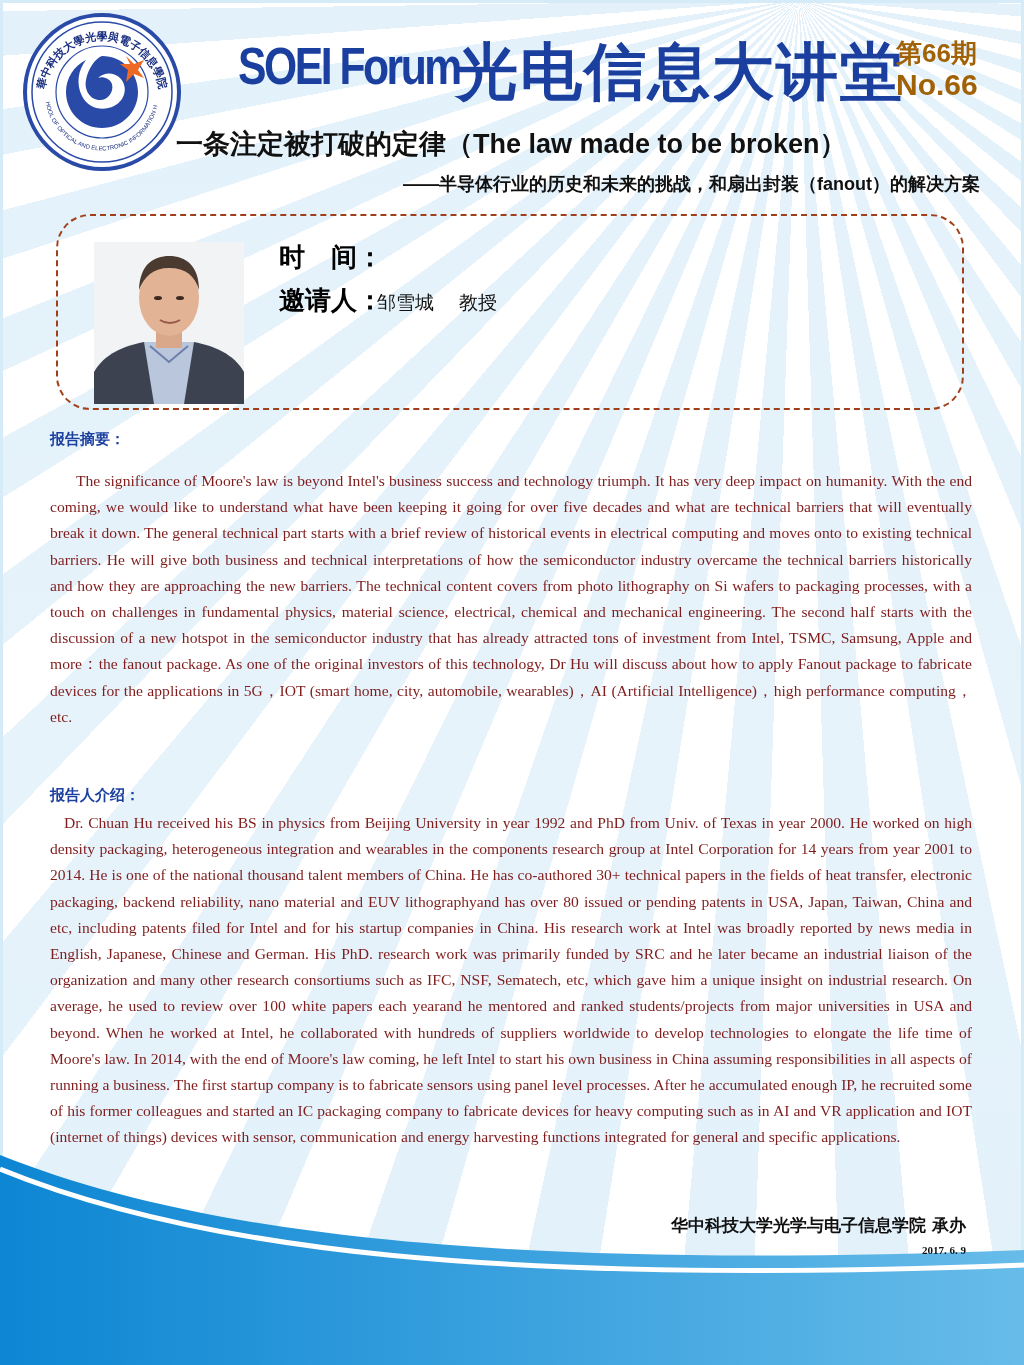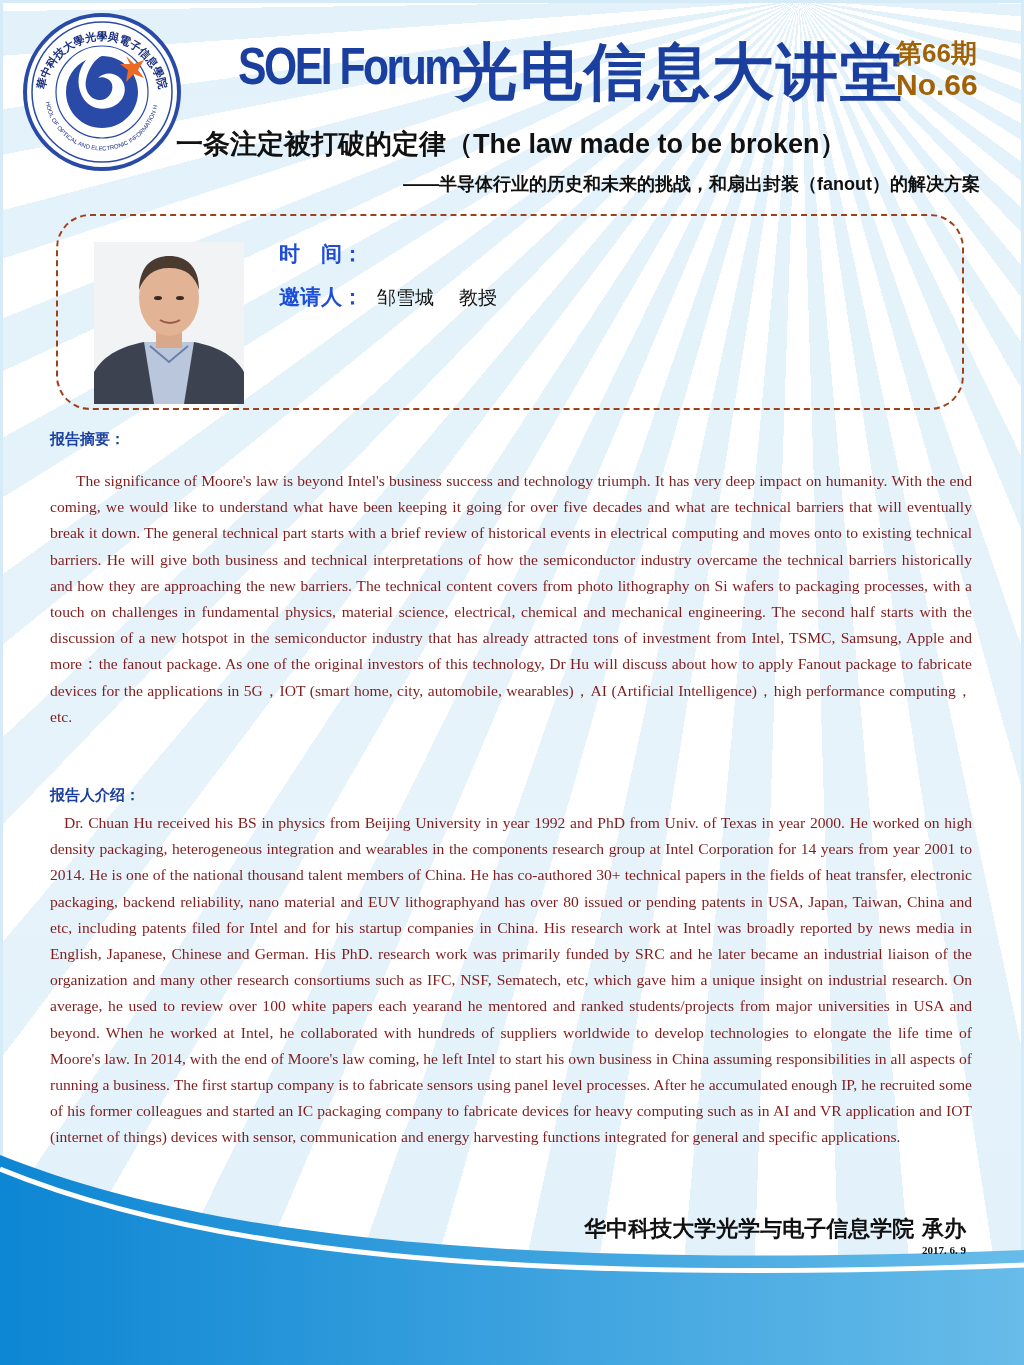--- a/index.html
+++ b/index.html
@@ -59,37 +59,37 @@
       border: 2.5px dashed #a0401a; border-radius: 34px; box-sizing: border-box;
     }
     .photo {
       position: absolute; left: 36px; top: 26px; width: 150px; height: 162px; overflow: hidden;
       background: linear-gradient(180deg, #f4f5f7 0%, #eef0f2 100%);
     }
     .info-rows { position: absolute; left: 208px; top: 24px; }
     .info-row { display: flex; align-items: baseline; height: 43px; }
     .info-label {
       width: 98px; font-family: "DejaVu Sans", sans-serif; font-weight: bold;
-      font-size: 21px; color: #1d4ed8; white-space: pre; padding-left: 13px;
+      font-size: 26px; color: #000000; white-space: pre; padding-left: 13px;
     }
     .info-value { font-family: "DejaVu Sans", sans-serif; font-size: 19px; color: #111; white-space: pre; }
     .info-value.serif-bold { font-family: "Liberation Serif", serif; font-weight: bold; font-size: 20px; }
 
     .section-head {
       position: absolute; left: 50px; z-index: 2;
       font-family: "DejaVu Sans", sans-serif; font-weight: bold; font-size: 15px; color: #1a3f9e;
     }
     .para {
       position: absolute; left: 50px; width: 922px; z-index: 2;
       font-family: "Liberation Serif", serif; font-size: 15.6px; line-height: 26.2px;
       color: #7f1d1d; text-align: justify; margin: 0;
     }
     .host {
       position: absolute; right: 58px; top: 1214px; z-index: 2;
-      font-family: "DejaVu Sans", sans-serif; font-weight: bold; font-size: 22px; color: #111;
+      font-family: "DejaVu Sans", sans-serif; font-weight: bold; font-size: 17px; color: #111;
     }
     .date {
       position: absolute; right: 58px; top: 1244px; z-index: 2;
       font-family: "Liberation Serif", serif; font-weight: bold; font-size: 11px; color: #111;
     }
   </style>
 </head>
 <body>
 
 <div class="bg"></div>

